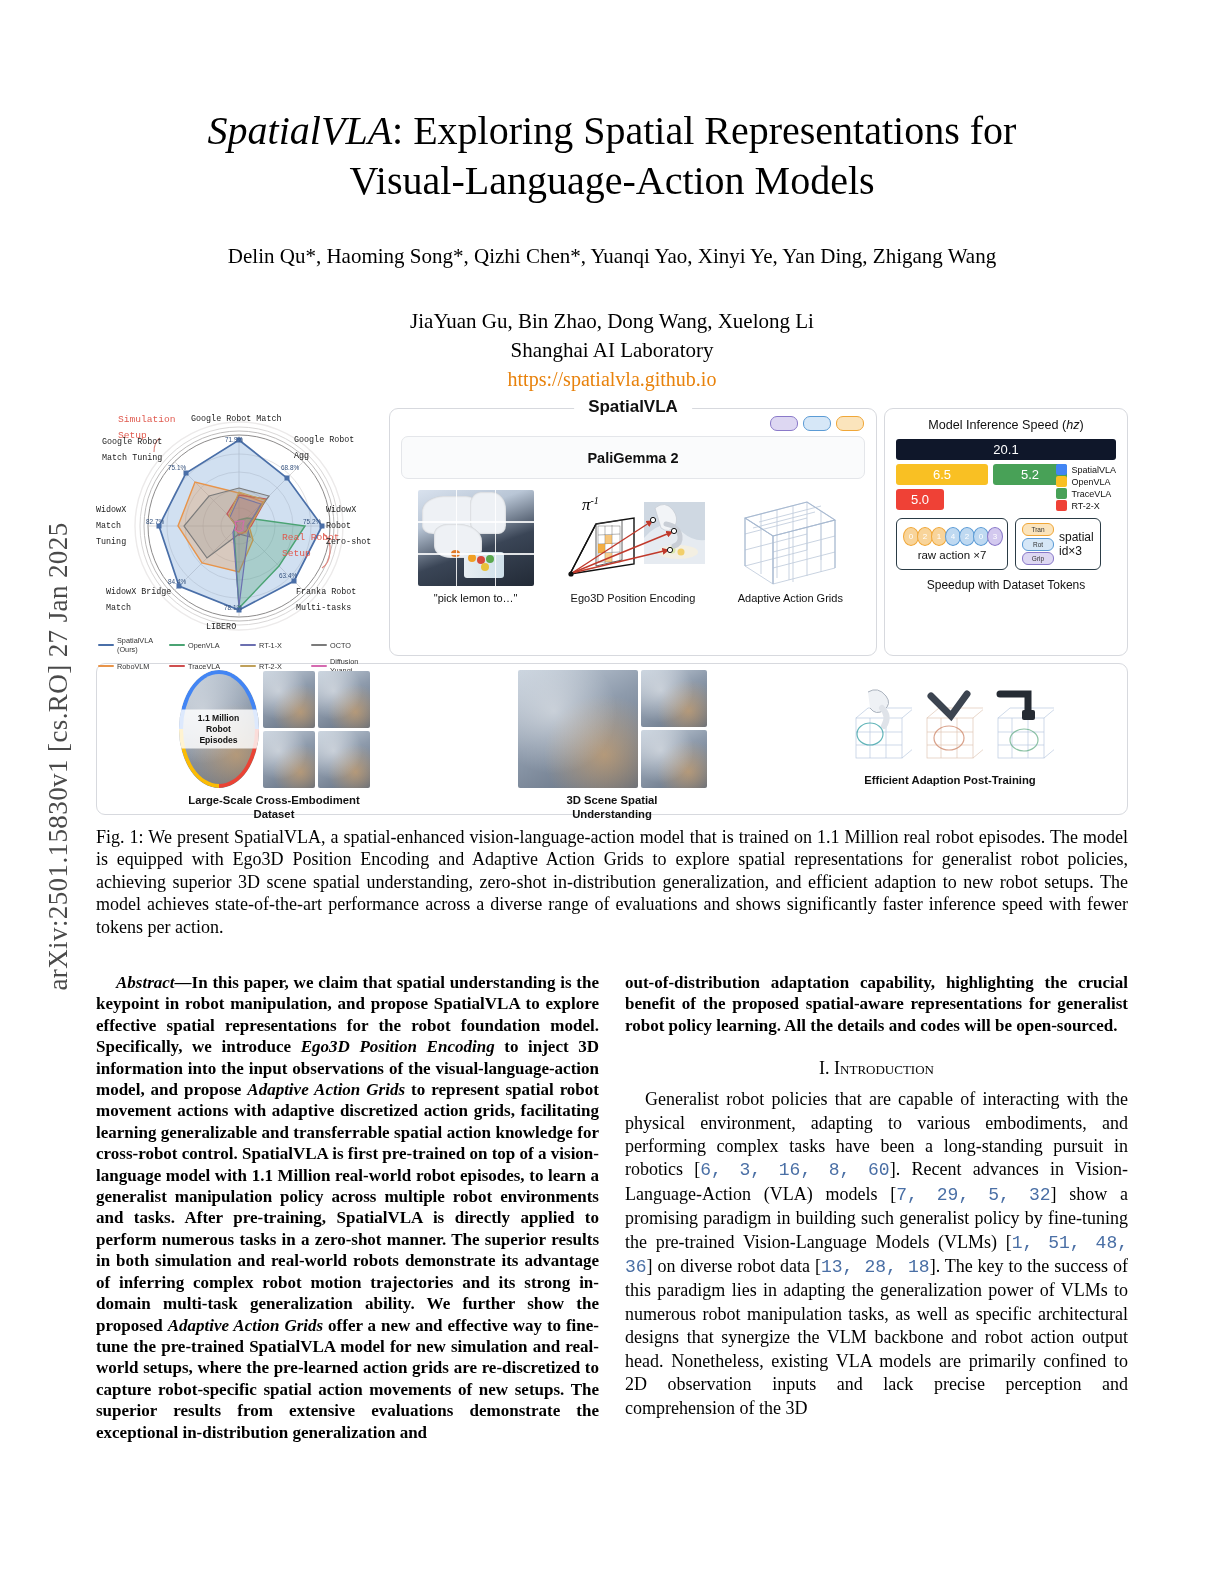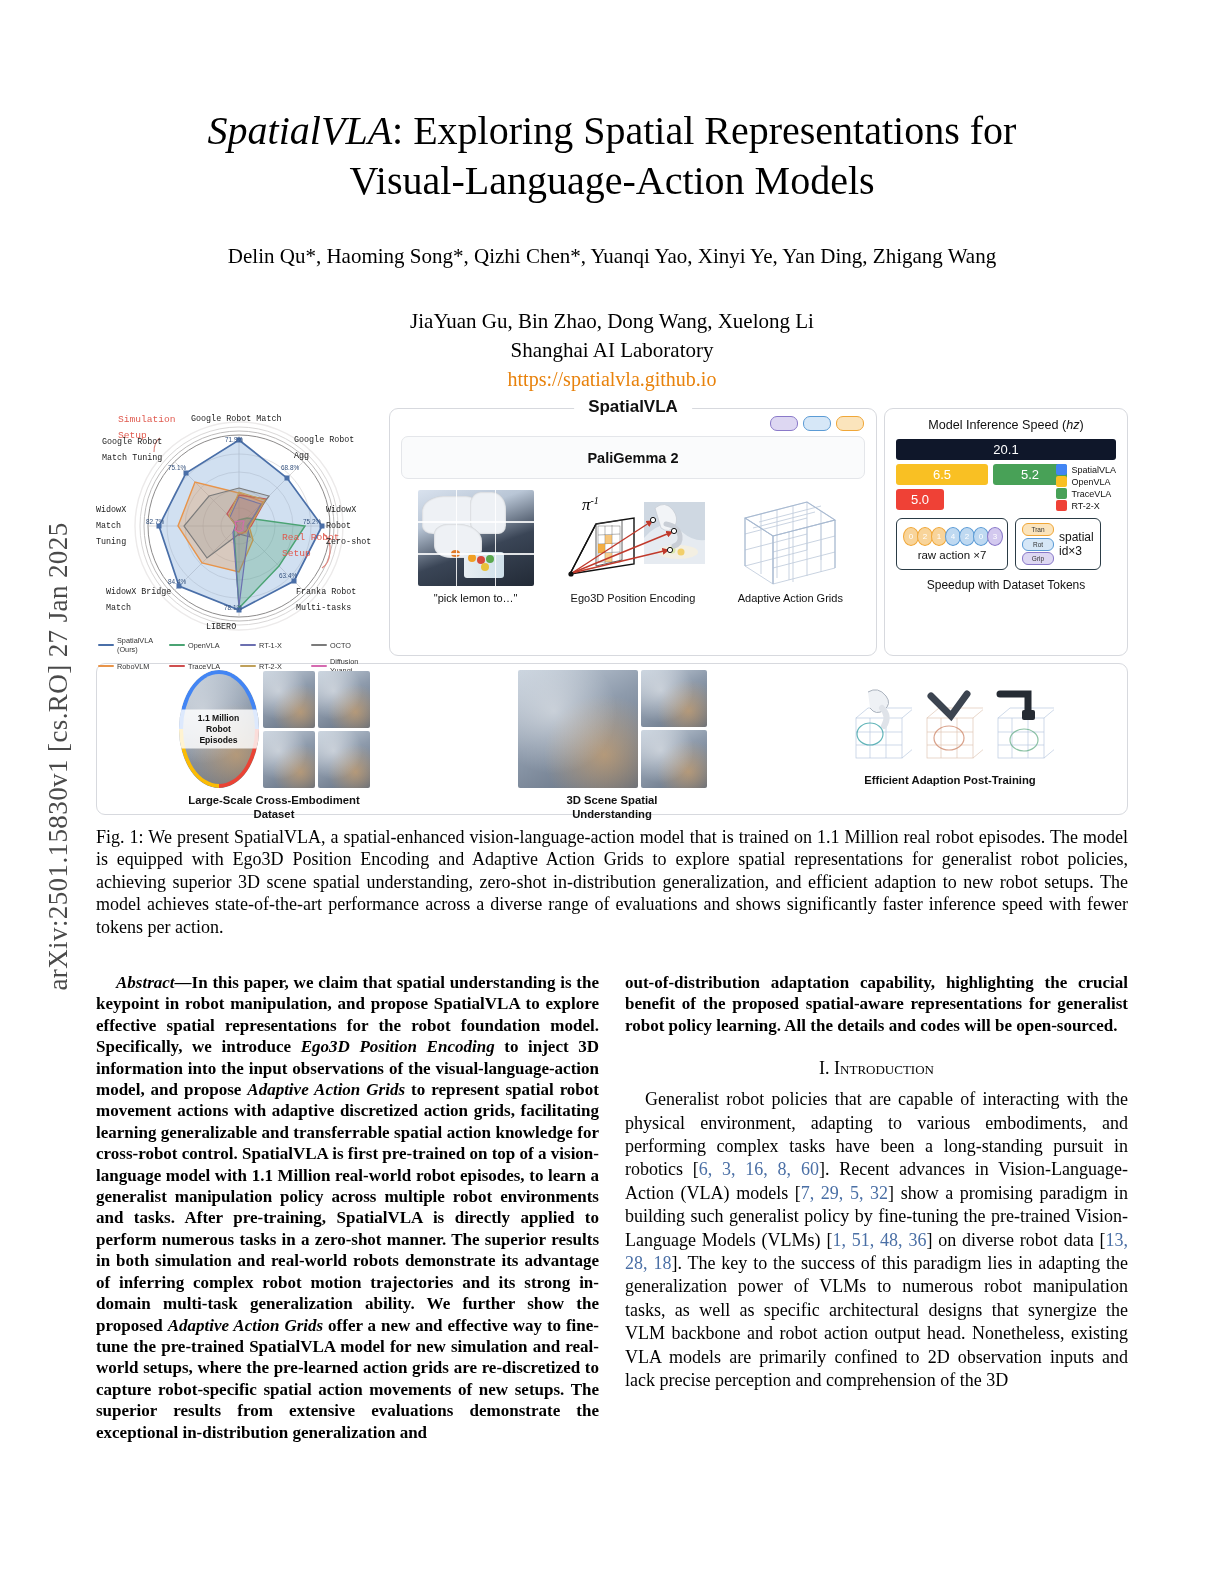--- a/index.html
+++ b/index.html
@@ -113,21 +113,21 @@
   
   .caption{margin-top:6px;font-size:18px;line-height:22.4px;text-align:justify;}
 
   
   .cols{display:flex;gap:26px;margin-top:34px;}
   .col{width:503px;}
   .abs{font-weight:bold;font-size:17px;line-height:21.4px;text-align:justify;}
   .abs .ital{font-style:italic;font-weight:bold;}
   .seche{text-align:center;font-size:18px;margin:22px 0 9px 0;font-variant:small-caps;}
   .body{font-size:18px;line-height:23.4px;text-align:justify;}
-  .cite{color:#4a6fa5;}
+  .cite{color:#4a6fa5;font-family:Liberation Mono, monospace;}
   .indent{text-indent:20px;}
 </style>
 </head>
 <body>
 
 <div id="arxiv-stamp">arXiv:2501.15830v1  [cs.RO]  27 Jan 2025</div>
 
 <div id="page">
 
   <div class="title">

